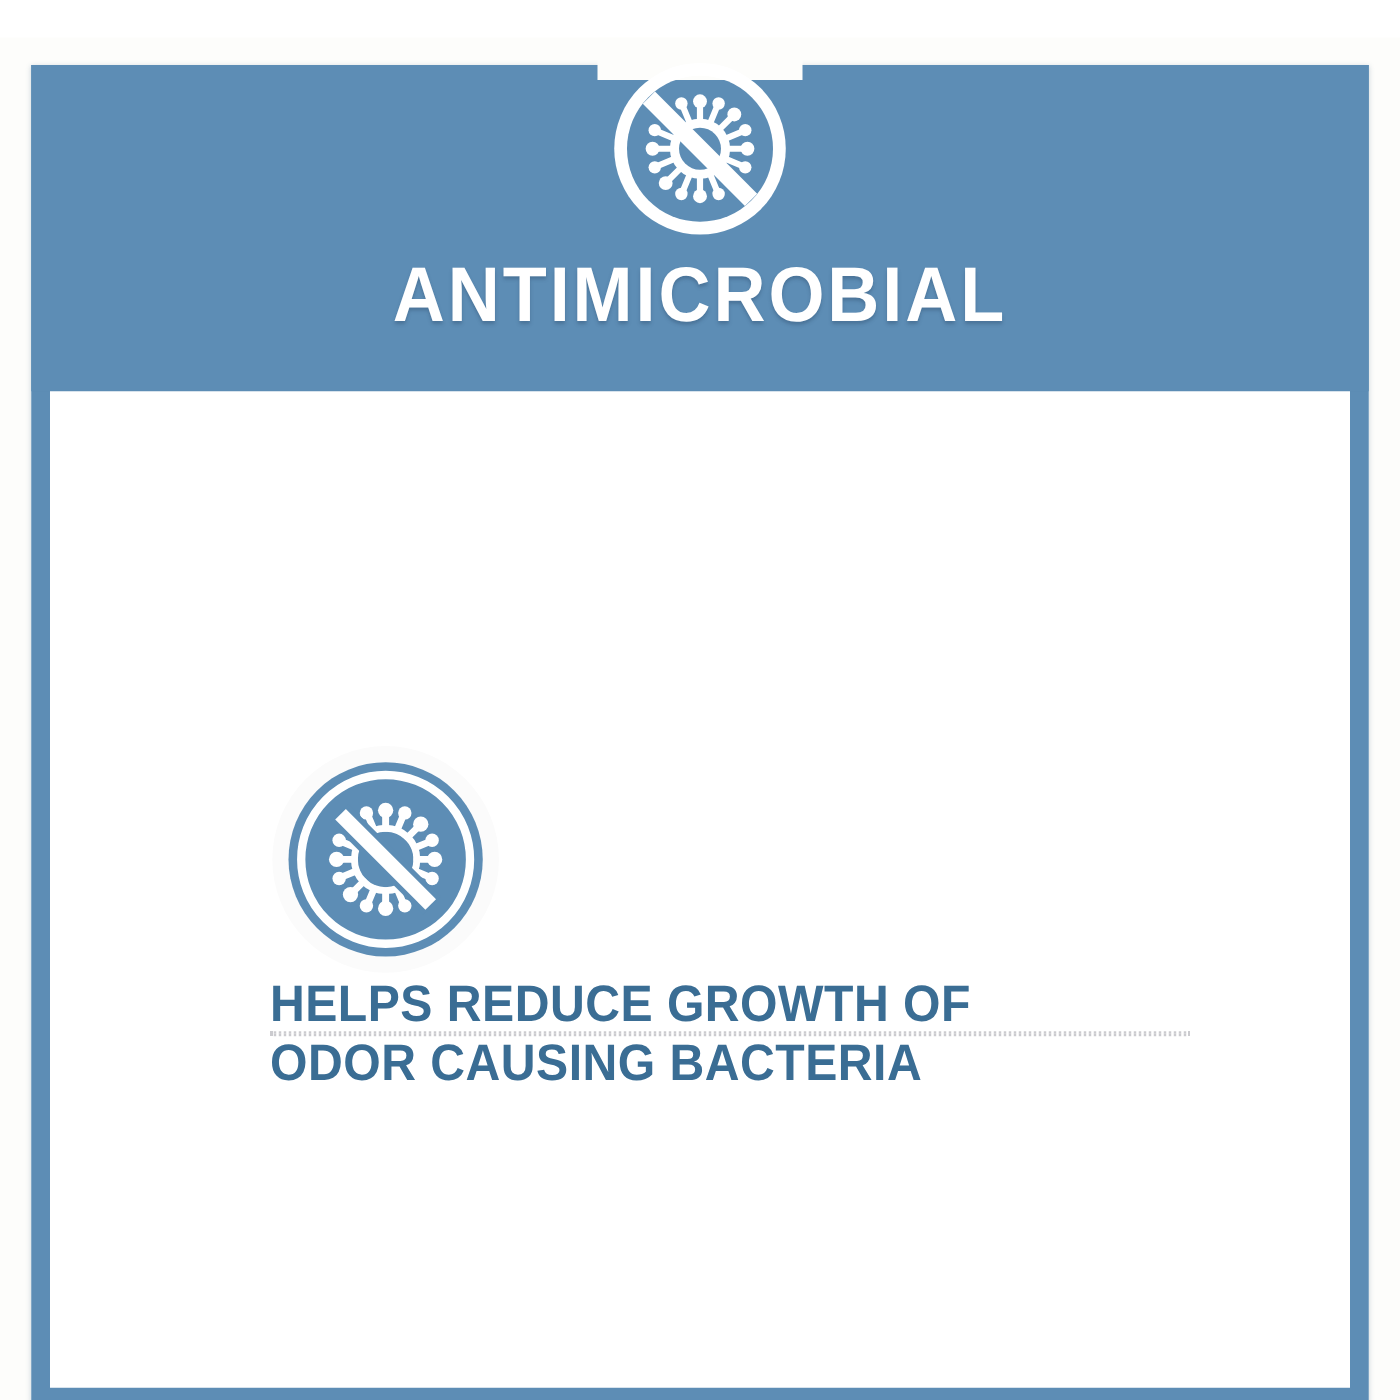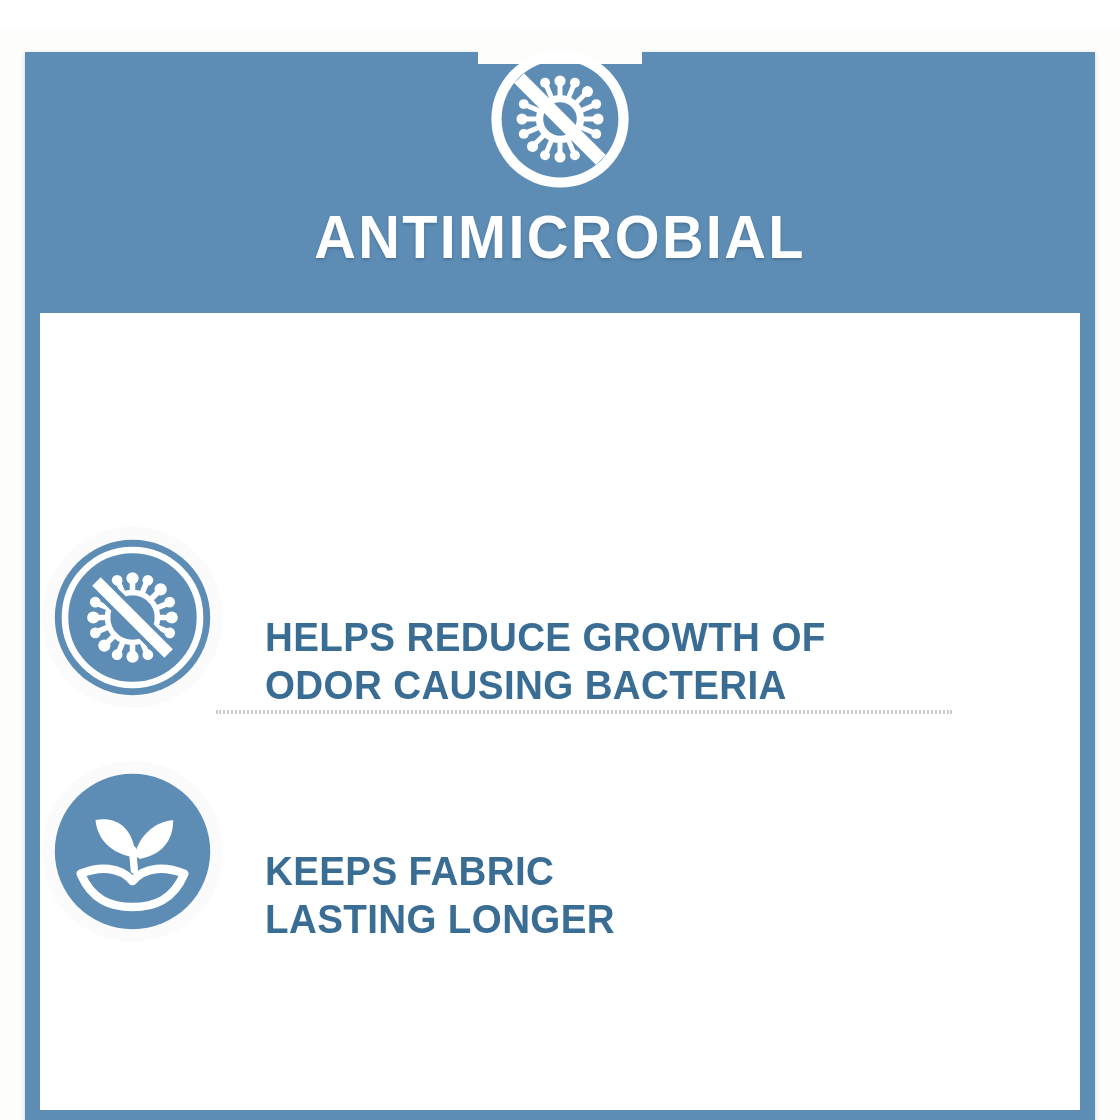--- a/index.html
+++ b/index.html
@@ -94,23 +94,25 @@
     height: 797px;
     background: #ffffff;
     z-index: 2;
     display: flex;
     flex-direction: column;
     justify-content: center;
   }
 
   .feature {
     display: flex;
-    align-items: flex-end;
+    align-items: flex-start;
     height: 230px;
+    padding-left: 176px;
     box-sizing: border-box;
+    flex-direction: column;
   }
 
   .feature-icon {
     flex: 0 0 auto;
     width: 185px;
     height: 185px;
     position: relative;
     margin-right: 40px;
   }
   .feature-icon svg { display: block; width: 100%; height: 100%; }
@@ -256,34 +258,15 @@
       </div>
       <div class="feature-text">HELPS REDUCE GROWTH OF
 ODOR CAUSING BACTERIA</div>
     </div>
 
     <div class="divider"></div>
 
 
     <div class="divider"></div>
 
-    <div class="feature">
-      <div class="feature-icon">
-        <svg viewBox="0 0 100 100" aria-hidden="true">
-          <circle cx="50" cy="50" r="49" fill="#fbfbfb"></circle>
-          <circle cx="50" cy="50" r="42" fill="#5d8db5"></circle>
-
-          <path d="M50 53 C39 51 31 44 30 33 C41 31 49 37 51 48 Z" fill="#ffffff"></path>
-
-          <path d="M51 52 C54 41 62 34 72 33 C72 45 65 52 54 54 Z" fill="#ffffff"></path>
-
-          <path d="M50 49 L51 60" stroke="#ffffff" stroke-width="4" stroke-linecap="round"></path>
-
-          <path d="M22 62 C32 58 43 58 50 66 C57 58 68 58 78 62
-                   C72 76 62 80 50 80 C38 80 28 76 22 62 Z" fill="none" stroke="#ffffff" stroke-width="4.6" stroke-linejoin="round"></path>
-        </svg>
-      </div>
-      <div class="feature-text">KEEPS FABRIC
-LASTING LONGER</div>
-    </div>
 
   </div>
 </div>
 
 </body></html>

